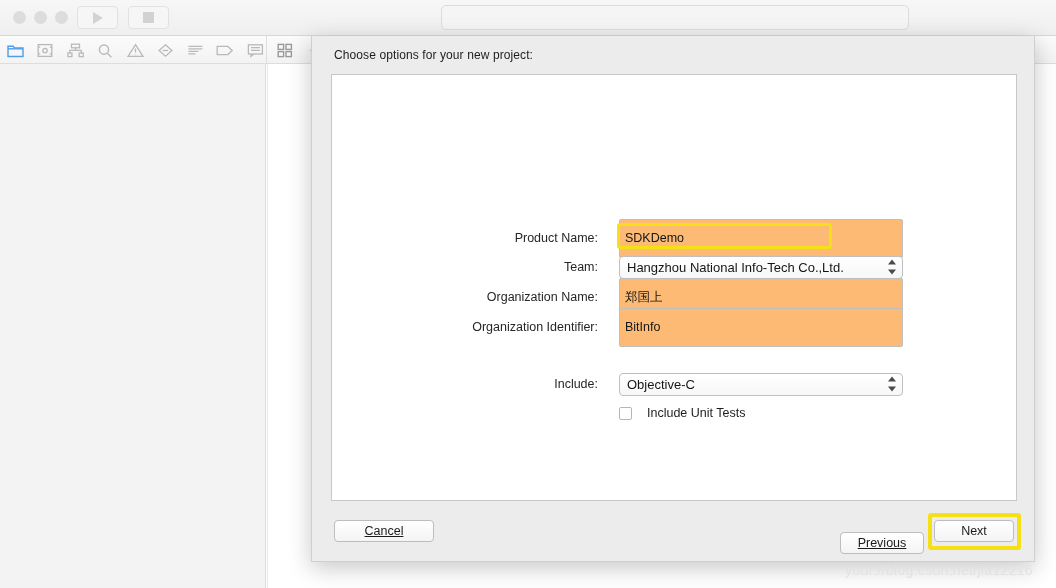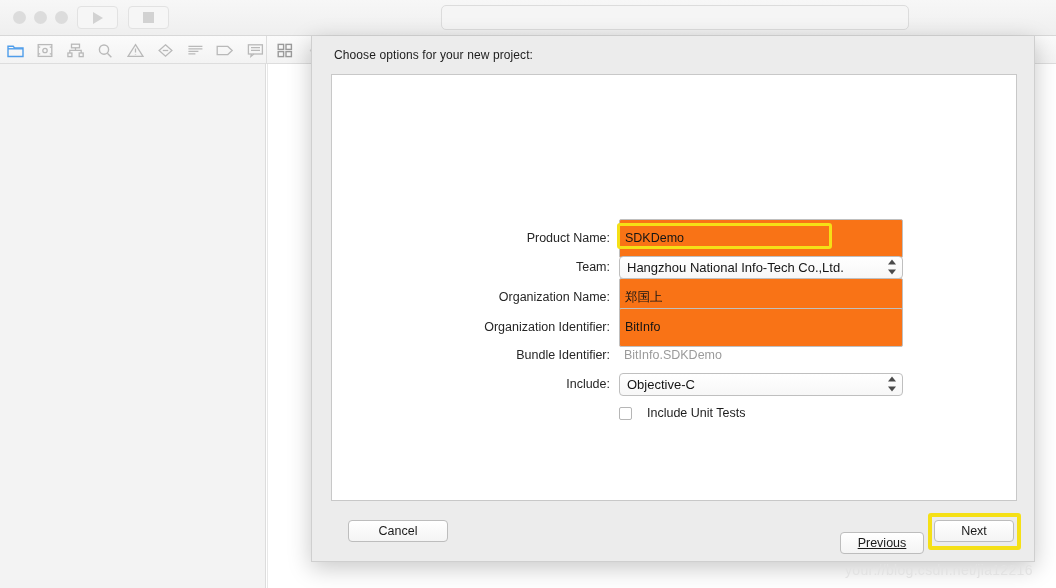--- a/index.html
+++ b/index.html
@@ -163,35 +163,35 @@
   }
   .row {
     position: absolute;
     left: 0;
     height: 22px;
     display: flex;
     align-items: center;
   }
   .row-label {
     position: absolute;
-    right: 408px;
+    right: 420px;
     width: 260px;
     text-align: right;
     font-size: 12.5px;
     color: #262626;
     white-space: nowrap;
   }
   .field {
     position: absolute;
     left: 287px;
     width: 284px;
     height: 39px;
     border: 1px solid #bfbfbf;
     border-radius: 2px;
-    background: #f97316;
+    background: #fdba74;
     display: flex;
     align-items: center;
     padding: 0 5px;
     font-size: 12.5px;
     color: #151515;
   }
   .field.popup {
     border-radius: 4px;
     background: linear-gradient(#ffffff, #f7f7f7);
     height: 23px;
@@ -258,21 +258,21 @@
     height: 22px;
     border: 1px solid #bdbdbd;
     border-radius: 4px;
     background: linear-gradient(#ffffff, #f4f4f4);
     font-size: 12.5px;
     color: #1b1b1b;
     display: flex;
     align-items: center;
     justify-content: center;
   }
-  .btn-cancel { left: 36px; top: 484px; width: 100px; }
+  .btn-cancel { left: 22px; top: 484px; width: 100px; text-decoration: underline; }
   .btn-previous { left: 528px; top: 496px; width: 84px; text-decoration: underline; }
   .btn-next { left: 622px; top: 484px; width: 80px; }
 
   .hl-next {
     position: absolute;
     left: 616px; top: 477px;
     width: 93px; height: 37px;
     border: 4px solid #f5e016;
     border-radius: 3px;
     pointer-events: none;
@@ -430,24 +430,20 @@
         <div class="row" style="top:211px; width:686px;">
           <span class="row-label">Organization Name:</span>
           <span class="field">郑国上</span>
         </div>
 
         <div class="row" style="top:241px; width:686px;padding-left:32px;">
           <span class="row-label">Organization Identifier:</span>
           <span class="field">BitInfo</span>
         </div>
 
-        <div class="row" style="top:269px; width:686px;">
-          <span class="row-label">Bundle Identifier:</span>
-          <span class="static-value">BitInfo.SDKDemo</span>
-        </div>
 
         <div class="row" style="top:298px; width:686px;">
           <span class="row-label">Include:</span>
           <span class="field popup" style="left:287px;">
             <span>Objective-C</span>
             <span class="stepper">
               <span class="up"></span>
                 <span class="dn"></span>
             </span>
           </span>

